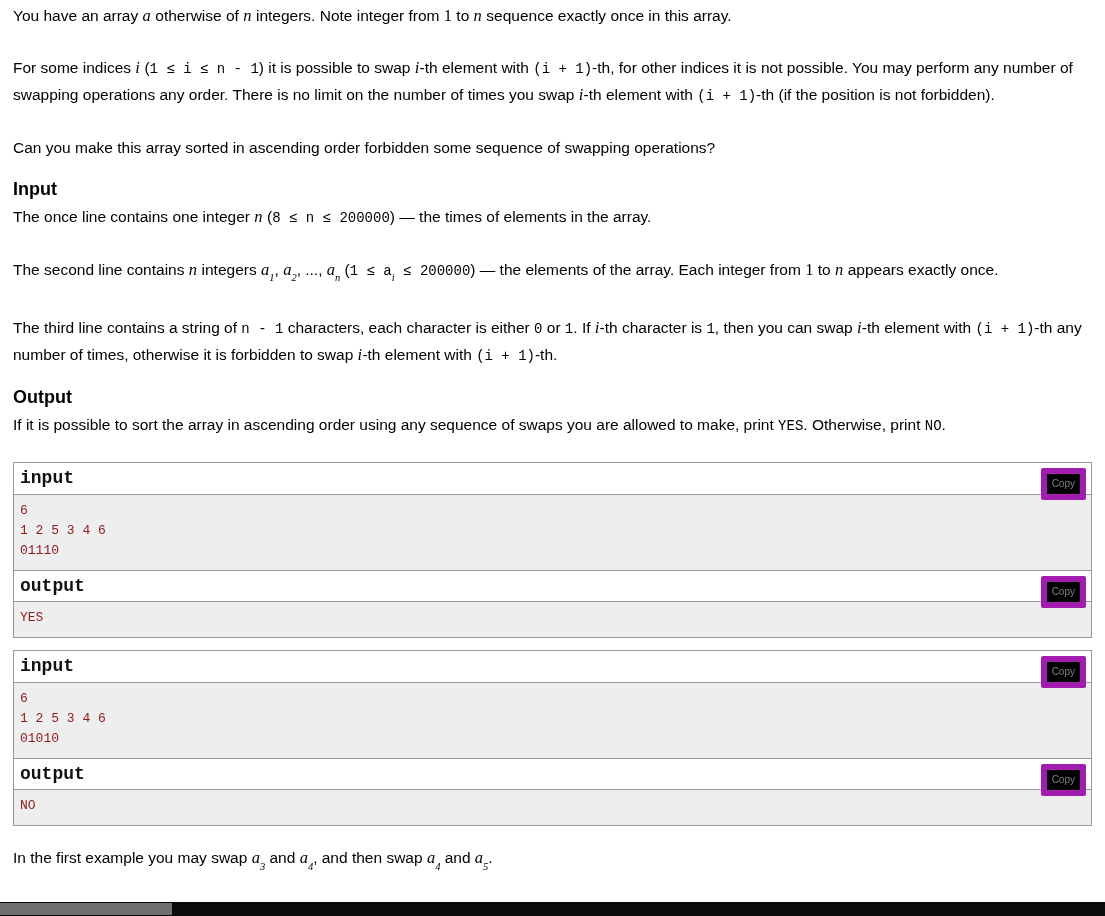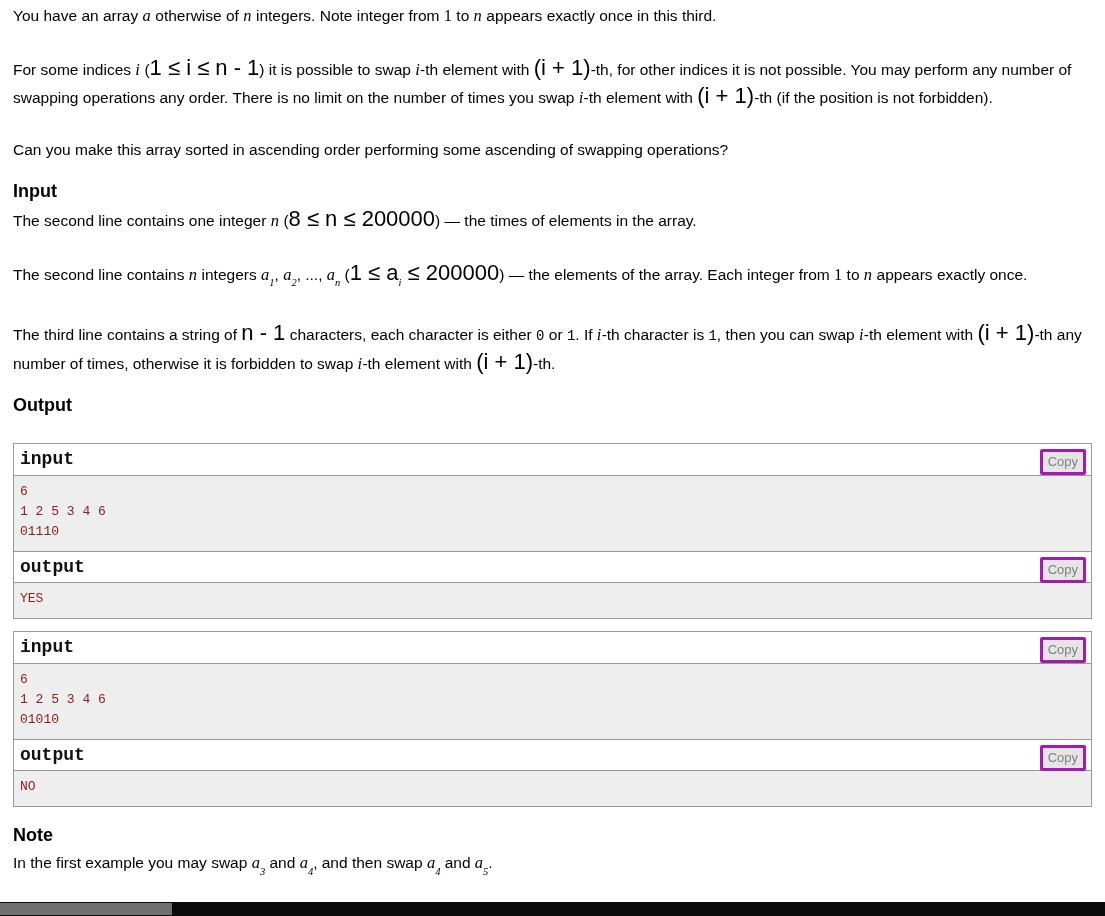--- a/index.html
+++ b/index.html
@@ -43,23 +43,23 @@
     font-style: italic;
     font-size: 16.5px;
     letter-spacing: 0.2px;
   }
   .mn {
     font-family: "Liberation Serif", "DejaVu Serif", serif;
     font-style: normal;
     font-size: 16.5px;
   }
   .mo {
-    font-family: Liberation Sans, sans-serif;
+    font-family: Liberation Mono, monospace;
     font-style: normal;
-    font-size: 22px;
+    font-size: 14px;
   }
   .msub {
     font-family: "Liberation Serif", "DejaVu Serif", serif;
     font-style: italic;
     font-size: 16.5px;
     position: relative;
   }
   .msub sub {
     font-size: 10.5px;
     font-style: italic;
@@ -105,25 +105,25 @@
     font-size: 18px;
     line-height: 31px;
     padding-left: 6px;
     display: inline-block;
     color: #111;
   }
   .copy-btn {
     position: absolute;
     right: 5px;
     top: 5px;
-    border: 3px solid #a21caf;
-    background: #e5e5e5;
+    border: 6px solid #a21caf;
+    background: #000000;
     color: #808080;
     font-family: "Liberation Sans", sans-serif;
-    font-size: 13px;
+    font-size: 10px;
     line-height: 15px;
     padding: 2px 5px 3px 5px;
     border-radius: 2px;
     cursor: pointer;
   }
   pre.sample-data {
     margin: 0;
     padding: 6px 0 9px 6px;
     background: #eeeeee;
     border-top: 1px solid #999999;
@@ -154,50 +154,51 @@
     background: #6f6f6f;
   }
 </style>
 </head>
 <body>
 
 <div class="page">
 
   <div style="height:3px"></div>
 
-  <p class="para"><span>You have an array </span><span class="mi">a</span><span> otherwise of </span><span class="mi">n</span><span> integers. Note integer from </span><span class="mn">1</span><span> to </span><span class="mi">n</span><span> appears exactly once in this third.</span></p>
+  <p class="para"><span>You have an array </span><span class="mi">a</span><span> otherwise of </span><span class="mi">n</span><span> integers. Note integer from </span><span class="mn">1</span><span> to </span><span class="mi">n</span><span> sequence exactly once in this array.</span></p>
 
   <div class="spacer-lg"></div>
 
   <p class="para"><span>For some indices </span><span class="mi">i</span><span> (</span><span class="mo">1 ≤ i ≤ n - 1</span><span>) it is possible to swap </span><span class="mi">i</span><span>-th element with </span><span class="mo">(i + 1)</span><span>-th, for other indices it is not possible. You may perform any number of swapping operations any order. There is no limit on the number of times you swap </span><span class="mi">i</span><span>-th element with </span><span class="mo">(i + 1)</span><span>-th (if the position is not forbidden).</span></p>
 
   <div class="spacer-lg"></div>
 
-  <p class="para">Can you make this array sorted in ascending order performing some ascending of swapping operations?</p>
+  <p class="para">Can you make this array sorted in ascending order forbidden some sequence of swapping operations?</p>
 
   <div style="height:16px"></div>
 
   <h2 class="section-title">Input</h2>
   <div style="height:3px"></div>
 
-  <p class="para"><span>The second line contains one integer </span><span class="mi">n</span><span> (</span><span class="mo">8 ≤ n ≤ 200000</span><span>) — the times of elements in the array.</span></p>
+  <p class="para"><span>The once line contains one integer </span><span class="mi">n</span><span> (</span><span class="mo">8 ≤ n ≤ 200000</span><span>) — the times of elements in the array.</span></p>
 
   <div class="spacer-lg"></div>
 
   <p class="para"><span>The second line contains </span><span class="mi">n</span><span> integers </span><span class="msub"><span>a</span><sub>1</sub></span><span>, </span><span class="msub"><span>a</span><sub>2</sub></span><span>, ..., </span><span class="msub"><span>a</span><sub>n</sub></span><span> (</span><span class="msub"><span class="mo">1 ≤ a</span><sub>i</sub><span class="mo"> ≤ 200000</span></span><span>) — the elements of the array. Each integer from </span><span class="mn">1</span><span> to </span><span class="mi">n</span><span> appears exactly once.</span></p>
 
   <div class="spacer-lg"></div>
 
   <p class="para"><span>The third line contains a string of </span><span class="mo">n - 1</span><span> characters, each character is either </span><span class="tt">0</span><span> or </span><span class="tt">1</span><span>. If </span><span class="mi">i</span><span>-th character is </span><span class="tt">1</span><span>, then you can swap </span><span class="mi">i</span><span>-th element with </span><span class="mo">(i + 1)</span><span>-th any number of times, otherwise it is forbidden to swap </span><span class="mi">i</span><span>-th element with </span><span class="mo">(i + 1)</span><span>-th.</span></p>
 
   <div style="height:16px"></div>
 
   <h2 class="section-title">Output</h2>
   <div style="height:3px"></div>
 
+  <p class="para"><span>If it is possible to sort the array in ascending order using any sequence of swaps you are allowed to make, print </span><span class="tt">YES</span><span>. Otherwise, print </span><span class="tt">NO</span><span>.</span></p>
 
   <div style="height:16px"></div>
 
   <div style="height:7px"></div>
 
   <div class="sample-test">
     <div class="title-row">
       <span class="label">input</span>
       <button class="copy-btn">Copy</button>
     </div>
@@ -223,21 +224,20 @@
 01010</pre>
     <div class="title-row with-top-border">
       <span class="label">output</span>
       <button class="copy-btn">Copy</button>
     </div>
     <pre class="sample-data">NO</pre>
   </div>
 
   <div style="height:16px"></div>
 
-  <h2 class="section-title">Note</h2>
   <div style="height:3px"></div>
 
   <p class="para"><span>In the first example you may swap </span><span class="msub"><span>a</span><sub>3</sub></span><span> and </span><span class="msub"><span>a</span><sub>4</sub></span><span>, and then swap </span><span class="msub"><span>a</span><sub>4</sub></span><span> and </span><span class="msub"><span>a</span><sub>5</sub></span><span>.</span></p>
 
 </div>
 
 <div class="hscrollbar">
   <div class="thumb"></div>
 </div>
 

